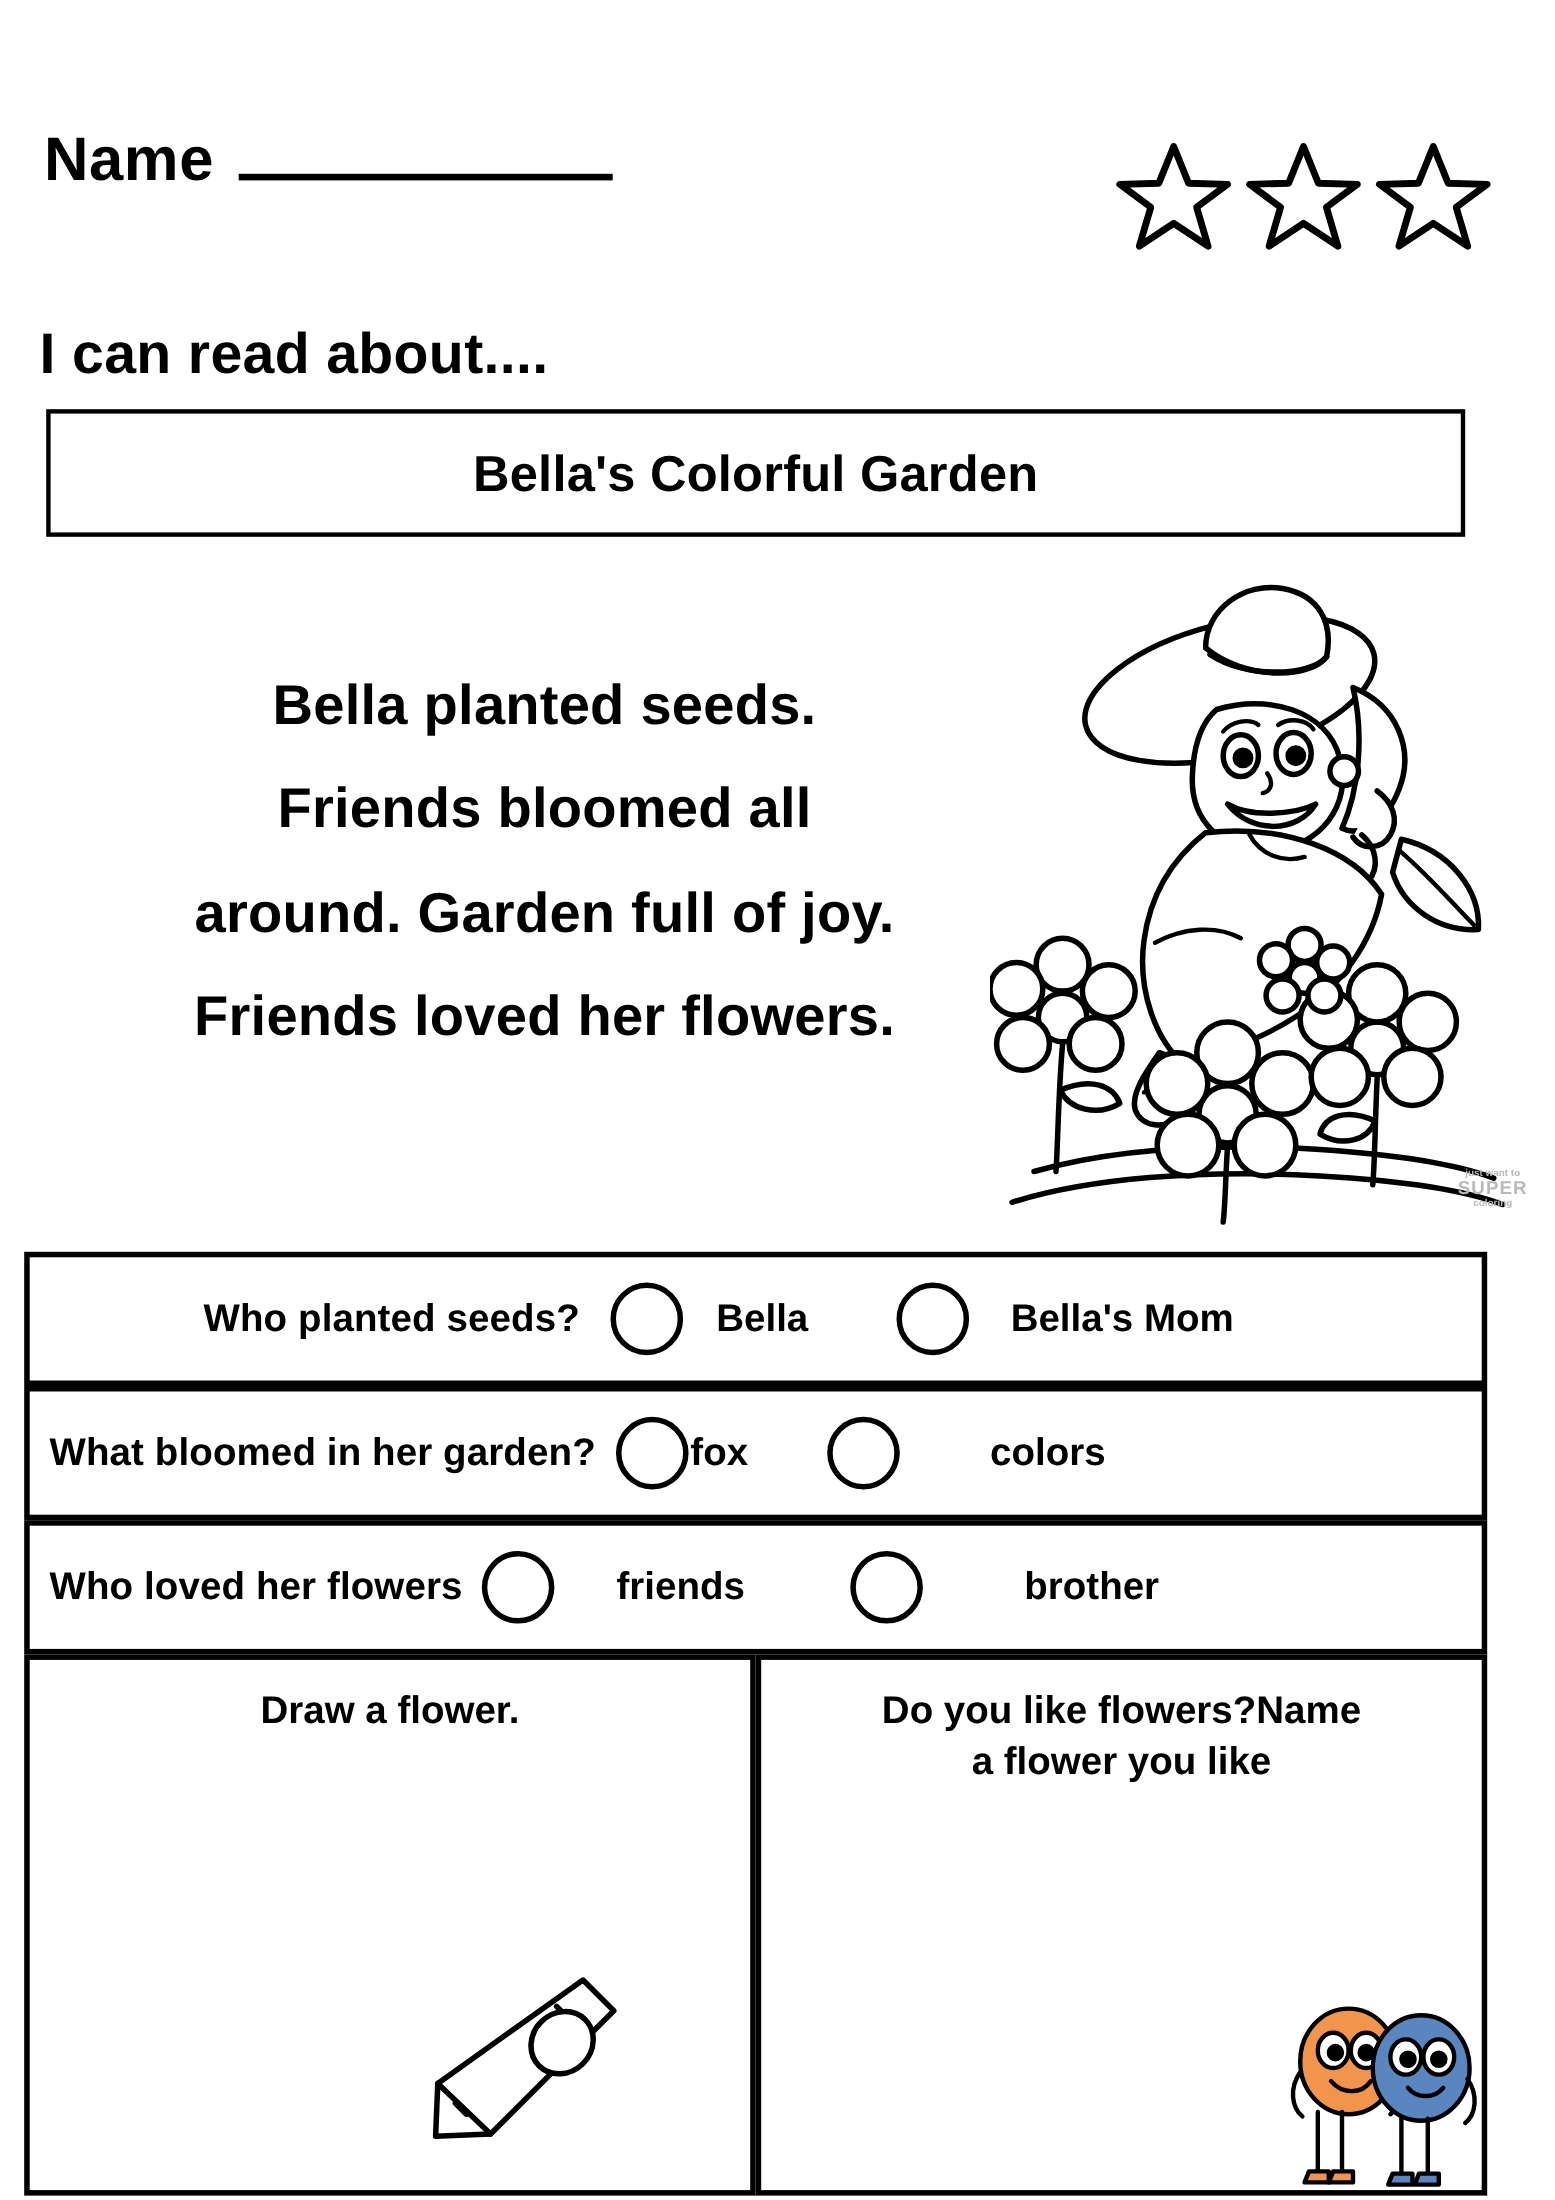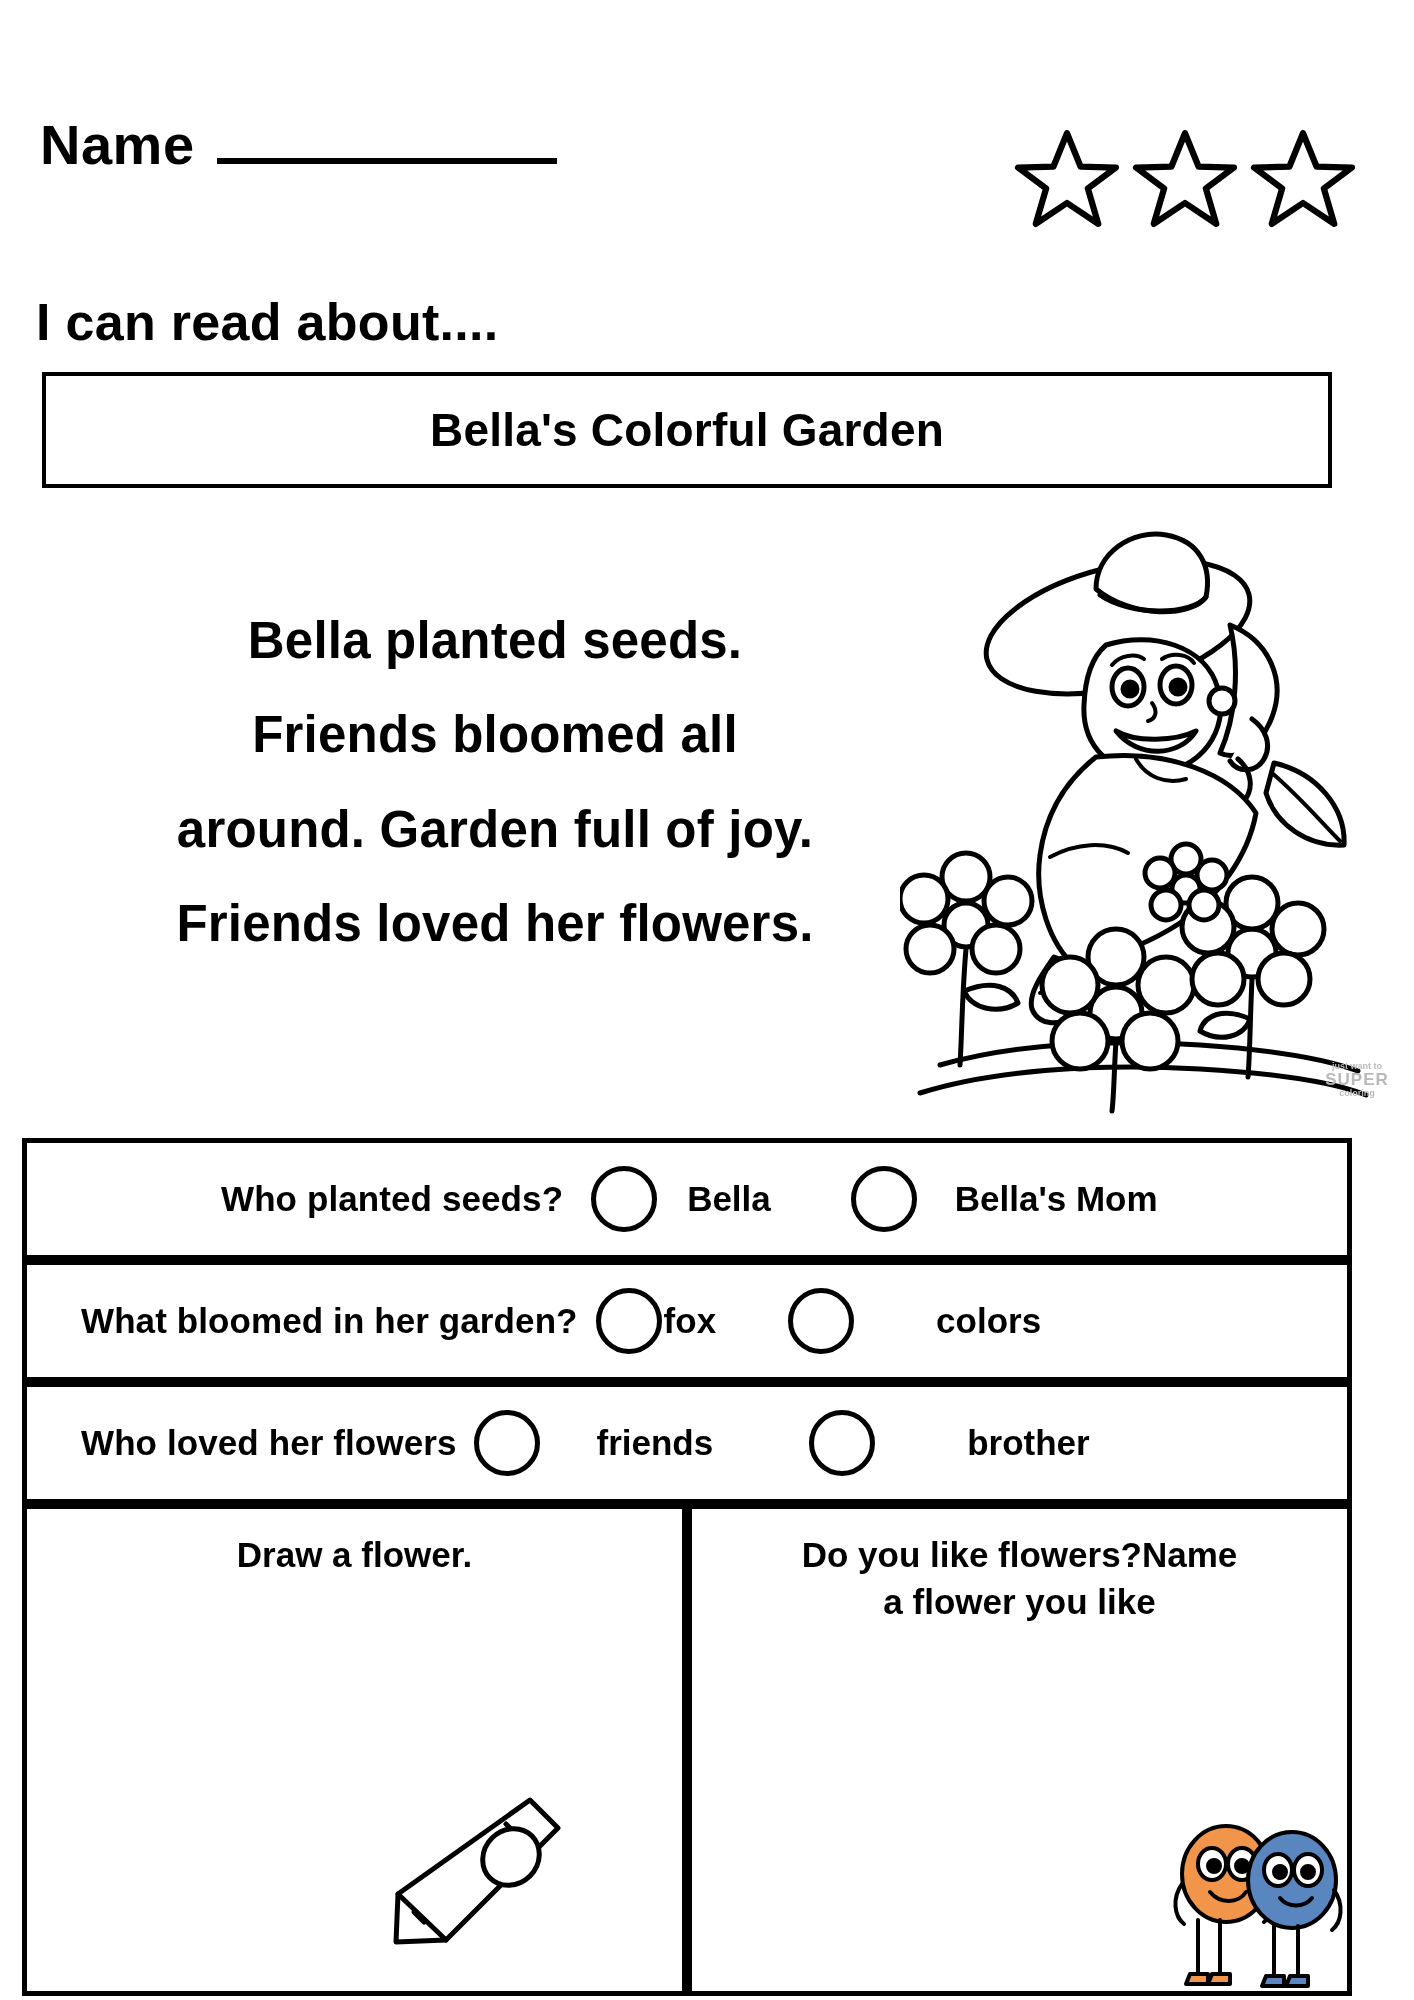--- a/index.html
+++ b/index.html
@@ -132,21 +132,20 @@
 
   
   .qbox {
     position: absolute;
     left: 22px;
     width: 1330px;
     border: 5px solid #000;
     box-sizing: border-box;
     display: flex;
     align-items: center;
-    padding-left: 36px;
   }
   #q1 { top: 1138px; height: 122px; }
   #q2 { top: 1260px; height: 122px; }
   #q3 { top: 1382px; height: 122px; }
 
   .q-text {
     font-size: 35px;
     font-weight: bold;
     letter-spacing: 0.1px;
     white-space: nowrap;

